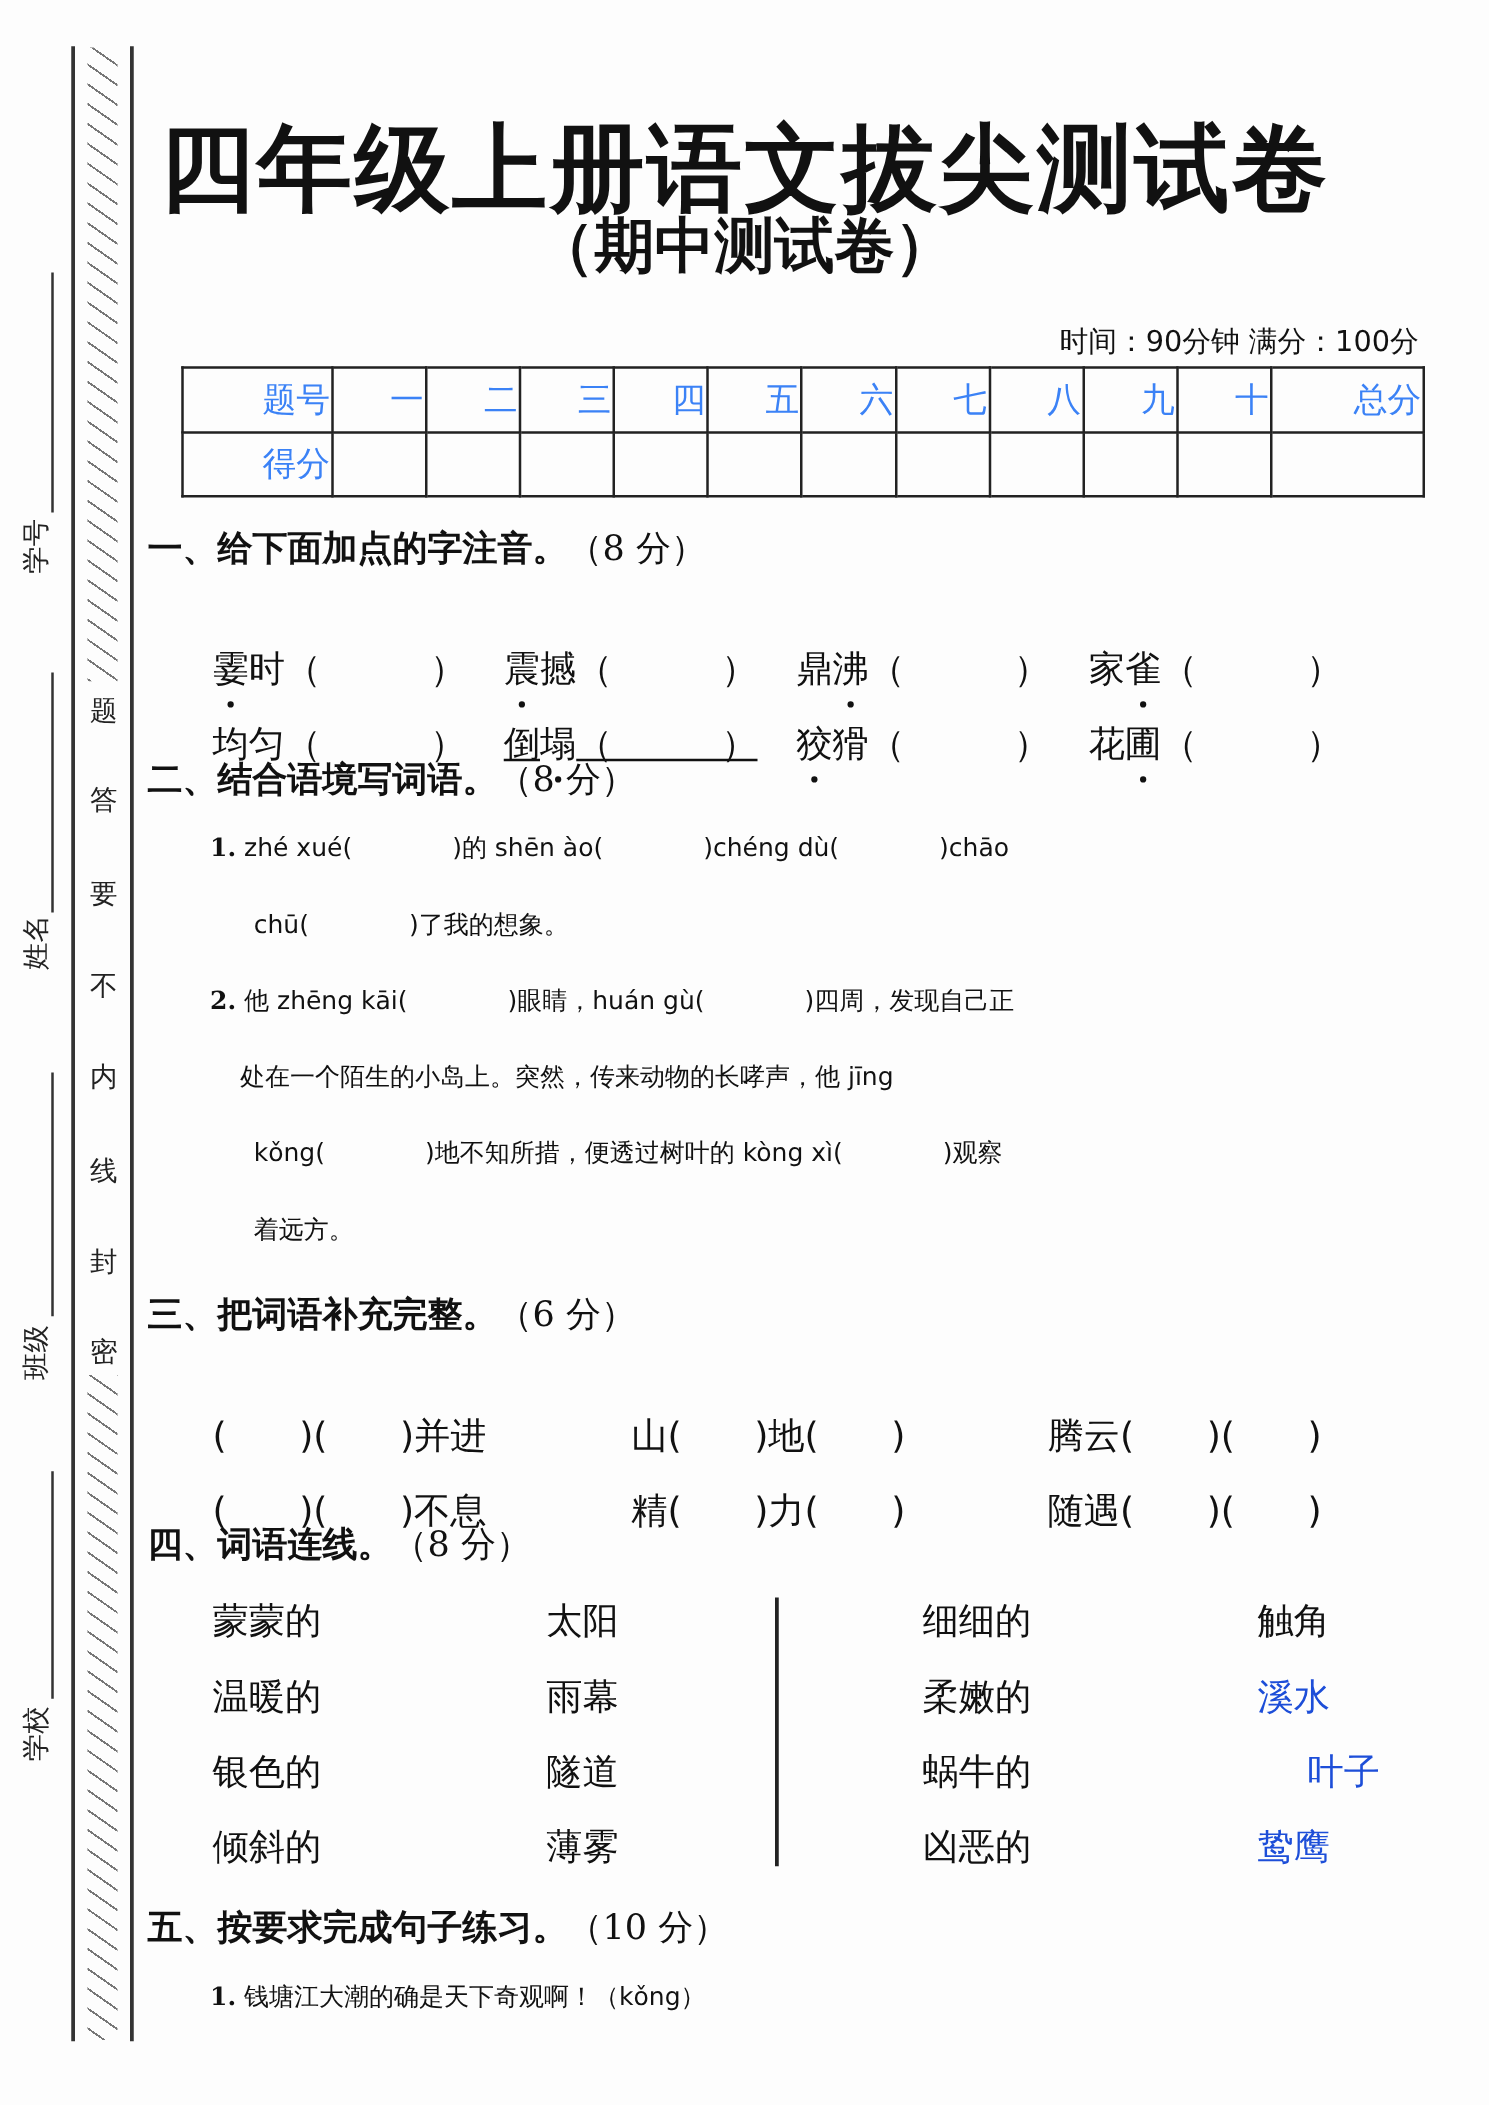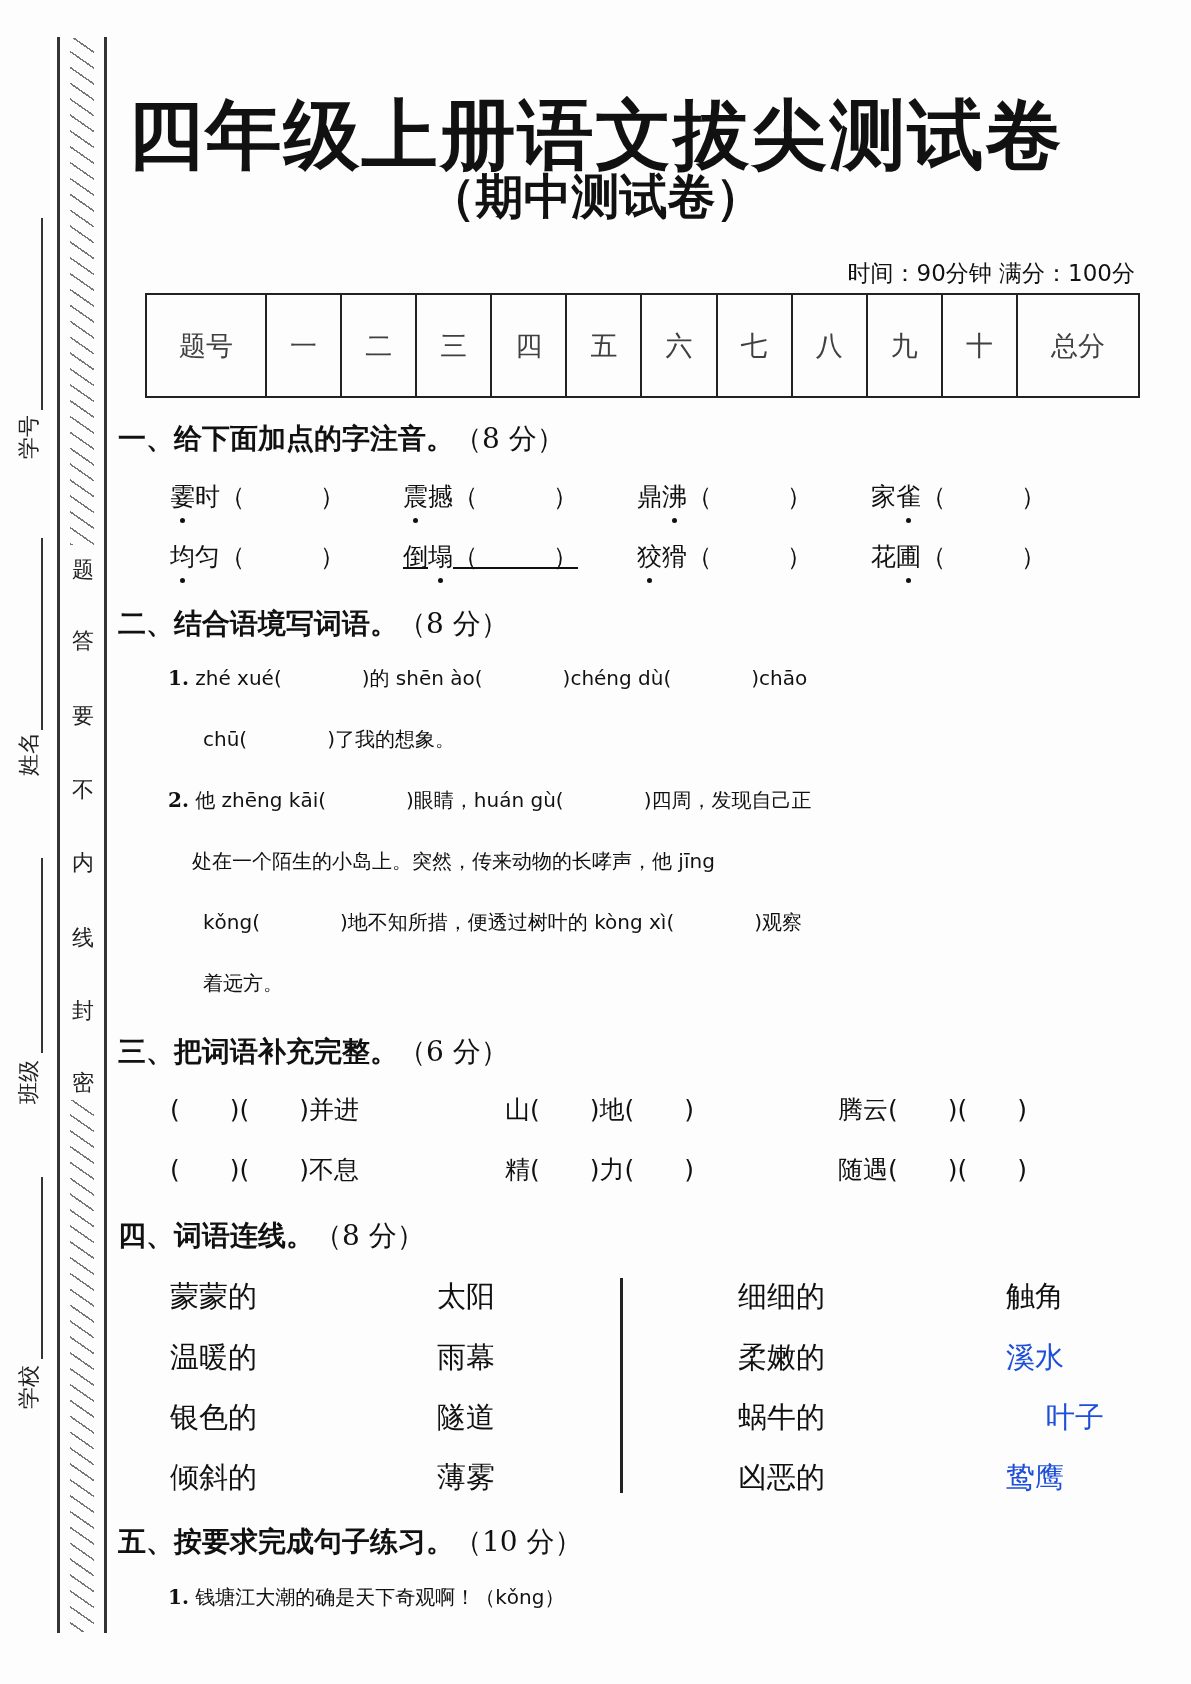--- a/index.html
+++ b/index.html
@@ -16,30 +16,30 @@
   .hatch-gap { position:absolute; left:66px; width:34px; background:#fdfdfd; }
   .seal-char { position:absolute; left:70px; width:26px; font-size:22px; line-height:26px; text-align:center; color:#222; }
   .info-label { position:absolute; left:15px; width:28px; font-size:22px; text-align:center; color:#222; transform:rotate(-90deg); white-space:nowrap; }
   .info-line { position:absolute; left:41px; width:2px; background:#333; }
 
   .title { position:absolute; left:0; width:1191px; top:45px; text-align:center; font-size:76px; font-weight:bold; letter-spacing:2px;margin-top:40px; }
   .subtitle { position:absolute; left:0; width:1191px; top:165px; text-align:center; font-size:48px; font-weight:bold; }
   .time-info { position:absolute; right:56px; top:258px; font-size:23px; }
 
   table.score { position:absolute; left:145px; top:293px; width:995px; height:105px; border-collapse:collapse; }
-  table.score td { border:2px solid #222; text-align:center; font-size:27px; color:#404040; font-family:"DejaVu Serif", serif; }
+  table.score td { border:2px solid #222; text-align:right; font-size:27px; color:#3b82f6; font-family:"DejaVu Serif", serif; }
   table.score td.first { width:116px; }
   table.score td.last { width:118px; }
 
   .sec-head { position:absolute; left:118px; font-size:28px; font-weight:bold; }
   .sec-head .pts { font-weight:normal; font-family:"DejaVu Serif", serif; }
   .row { position:absolute; font-size:20px; white-space:nowrap; }
   .dotted { position:relative; display:inline-block; }
   .dotted::after { content:""; position:absolute; left:50%; bottom:-10px; width:5px; height:5px; margin-left:-2.5px; border-radius:50%; background:#111; }
-  .item { position:absolute; font-size:25px; white-space:nowrap; }
+  .item { position:absolute; font-size:29px; white-space:nowrap;margin-top:36px; }
   .pinyin { font-family:"DejaVu Sans", sans-serif; }
   .bold-num { font-weight:bold; font-family:"DejaVu Serif", serif; }
   .match-word { position:absolute; font-size:29px; }
   .faded { color:#1d4ed8; }
   .divider { position:absolute; left:620px; top:1278px; width:3px; height:215px; background:#222; }
 </style>
 </head>
 <body>
 
 <div>
@@ -78,20 +78,34 @@
     <td>二</td>
     <td>三</td>
     <td>四</td>
     <td>五</td>
     <td>六</td>
     <td>七</td>
     <td>八</td>
     <td>九</td>
     <td>十</td>
     <td class="last">总分</td>
+  </tr>
+  <tr>
+    <td class="first">得分</td>
+    <td></td>
+    <td></td>
+    <td></td>
+    <td></td>
+    <td></td>
+    <td></td>
+    <td></td>
+    <td></td>
+    <td></td>
+    <td></td>
+    <td class="last"></td>
   </tr>
 </tbody>
   </table>
 
 <div class="sec-head" style="top:420px;">
   <span>一、给下面加点的字注音。</span><span class="pts">（8 分）</span>
 </div>
 
 <div class="item" style="left:170px; top:480px;"><span></span><span class="dotted">霎</span><span>时</span><span>（　　　）</span></div>
 <div class="item" style="left:403px; top:480px;"><span></span><span class="dotted">震</span><span>撼</span><span>（　　　）</span></div>

